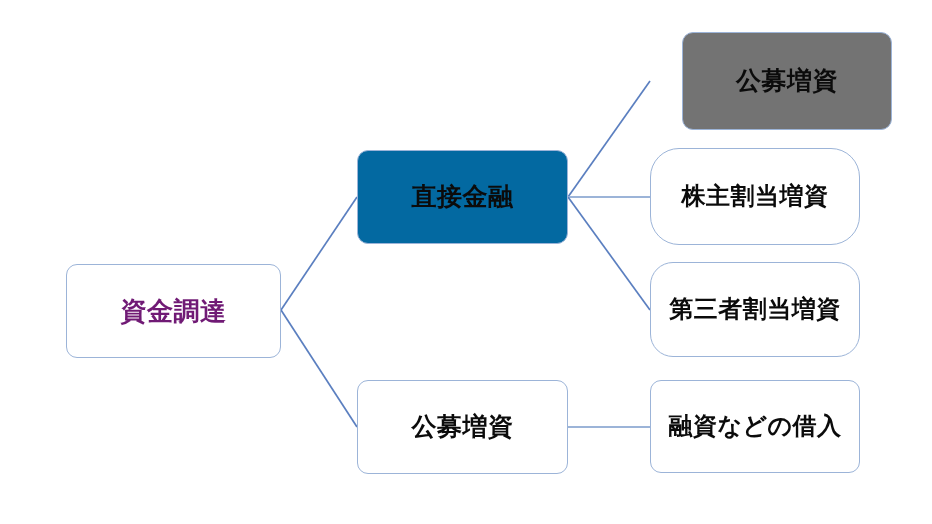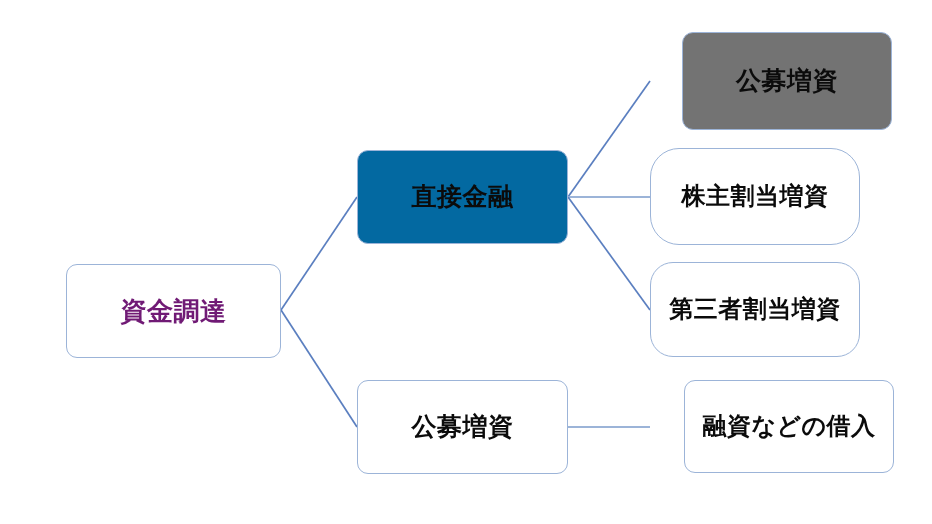--- a/index.html
+++ b/index.html
@@ -74,18 +74,18 @@
       </div>
       <div class="node" style="left: 682px; top: 32px; width: 210px; height: 98px; border-color: rgb(156, 180, 216); background: #737373;">
         <span class="node-label size-md" style="color: rgb(11, 11, 11);">公募増資</span>
       </div>
       <div class="node" style="left: 650px; top: 148px; width: 210px; height: 97px; border-color: rgb(156, 180, 216); background: rgb(255, 255, 255); border-radius: 29px;">
         <span class="node-label size-sm" style="color: rgb(11, 11, 11);">株主割当増資</span>
       </div>
       <div class="node" style="left: 650px; top: 262px; width: 210px; height: 95px; border-color: rgb(156, 180, 216); background: rgb(255, 255, 255); border-radius: 23px;">
         <span class="node-label size-sm" style="color: rgb(11, 11, 11);">第三者割当増資</span>
       </div>
-      <div class="node" style="left: 684px; top: 380px; width: 210px; height: 93px; border-color: rgb(156, 180, 216); background: rgb(255, 255, 255);">
+      <div class="node" style="left: 650px; top: 380px; width: 210px; height: 93px; border-color: rgb(156, 180, 216); background: rgb(255, 255, 255);">
         <span class="node-label size-sm" style="color: rgb(11, 11, 11);">融資などの借入</span>
       </div>
     </div>
 
 </div>
 
 </body></html>

